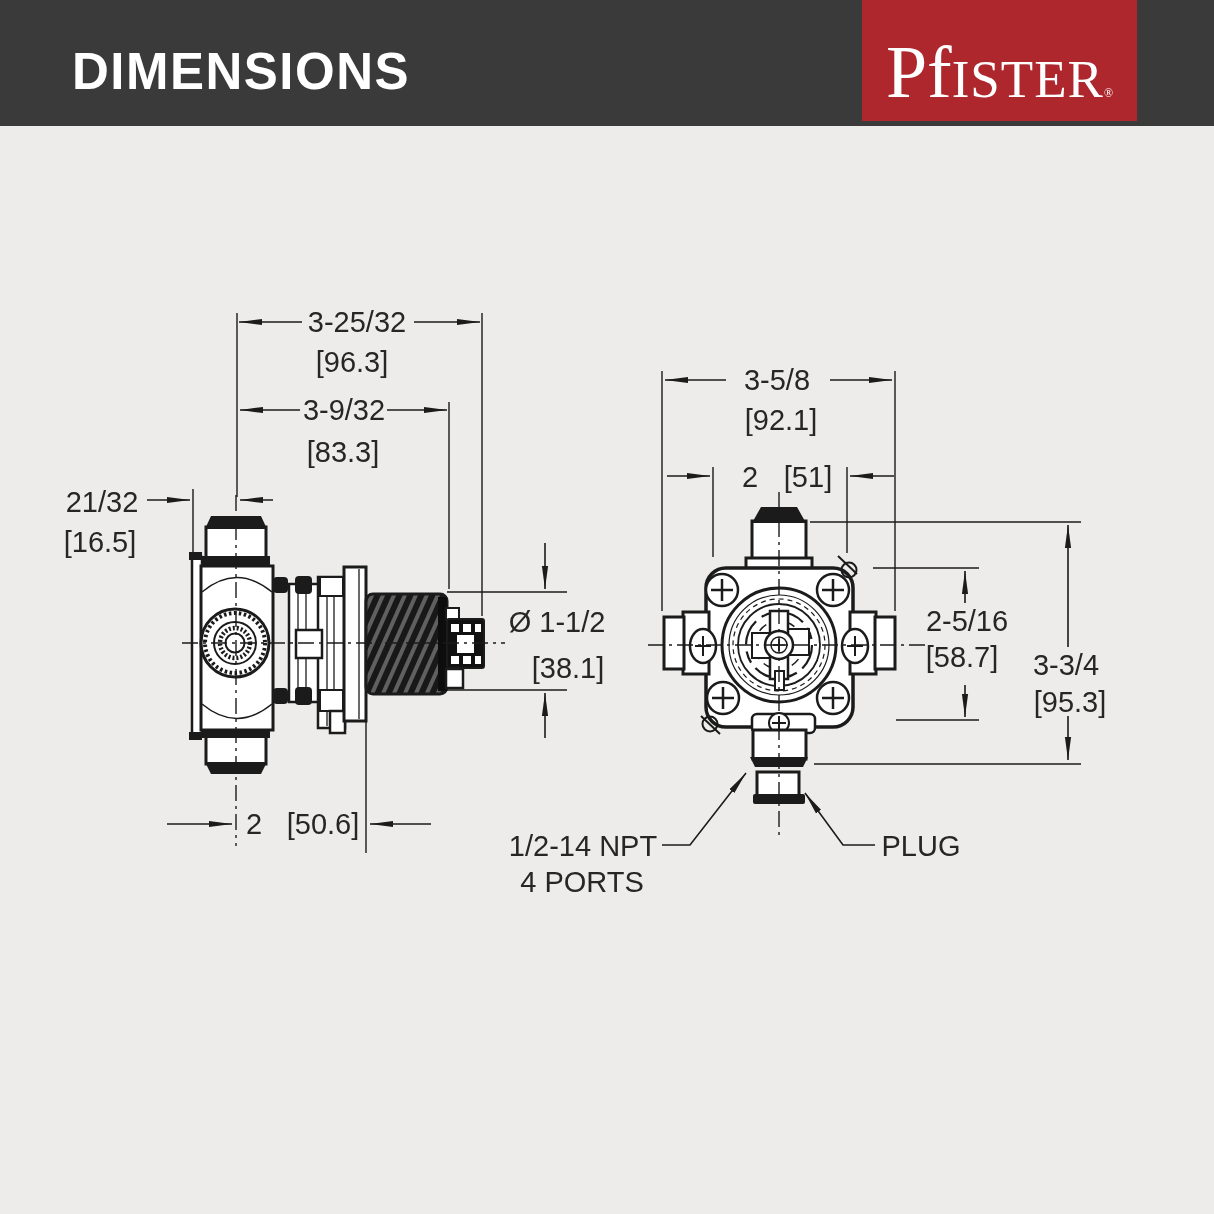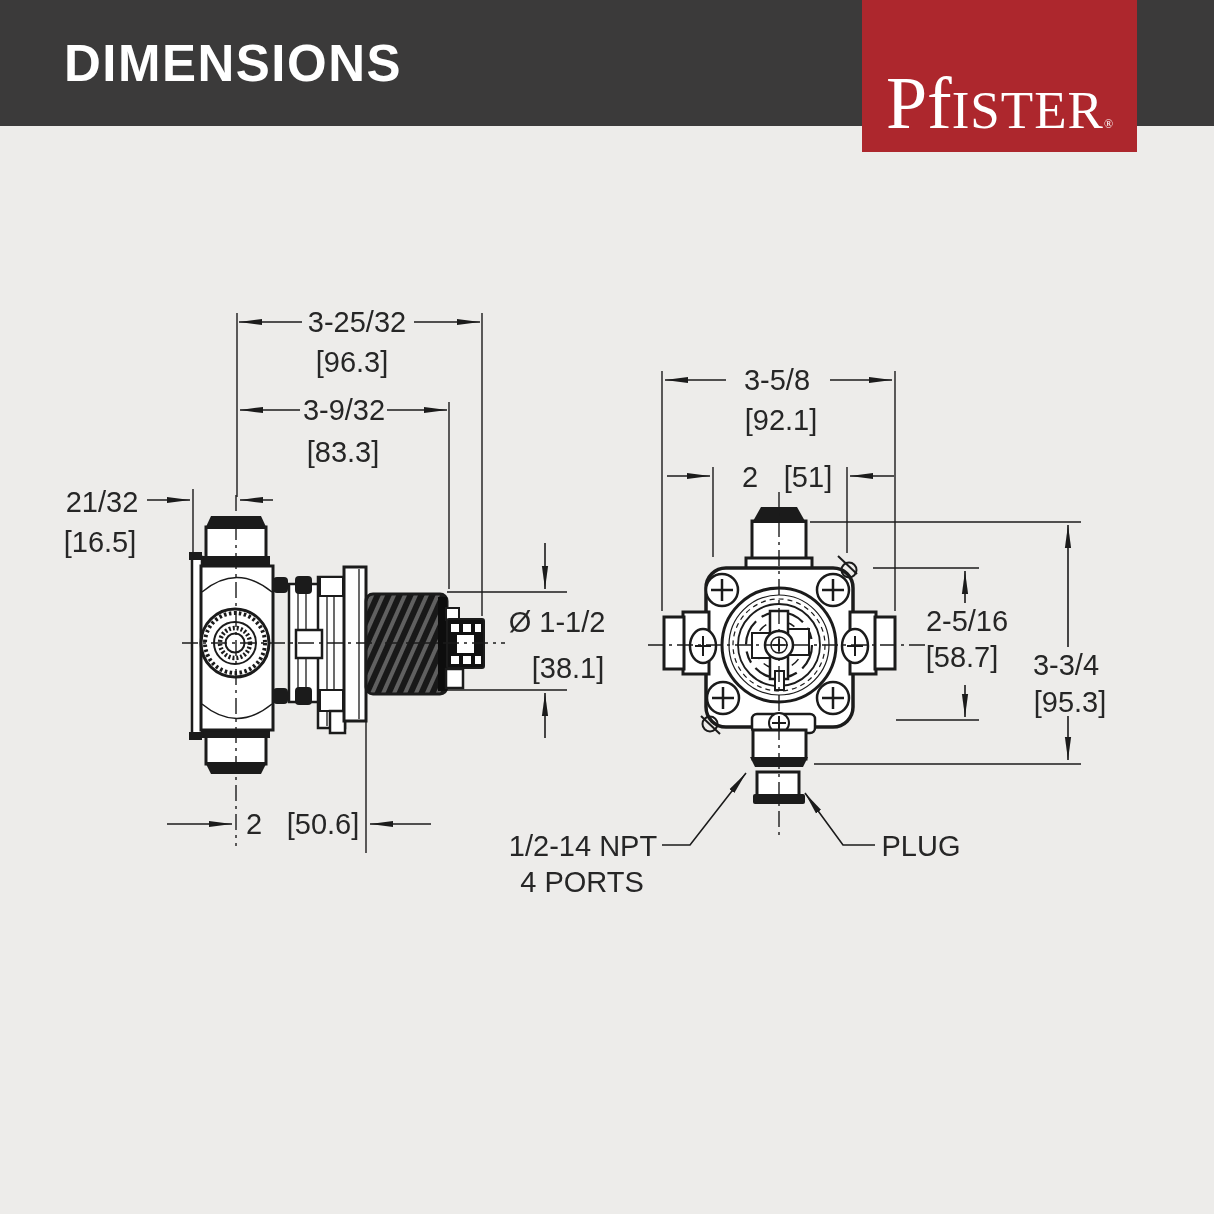--- a/index.html
+++ b/index.html
@@ -9,25 +9,25 @@
     font-family:"Liberation Sans",sans-serif;
     overflow:hidden;
   }
   .header-bar{
     position:absolute;left:0;top:0;width:1214px;height:126px;
     background:#3b3a3a;
   }
   .page-title{
     position:absolute;left:64px;top:0;height:126px;
     display:flex;align-items:center;
-    margin:0;color:#ffffff;font-size:51px;font-weight:800;
+    margin:8px;color:#ffffff;font-size:51px;font-weight:800;
     letter-spacing:1.5px;
   }
   .logo-box{
-    position:absolute;left:862px;top:0;width:275px;height:152px;
+    position:absolute;left:862px;top:0;width:275px;height:121px;
     background:#ad272d;text-align:center;
   }
   .logo-text{
     position:absolute;bottom:20px;left:0;width:100%;
     color:#ffffff;font-family:"Liberation Serif",serif;
     white-space:nowrap;
   }
   .logo-pf{font-size:74px;line-height:0;}
   .logo-ister{font-size:53px;line-height:0;letter-spacing:1px;}
   .logo-reg{font-size:12px;}

